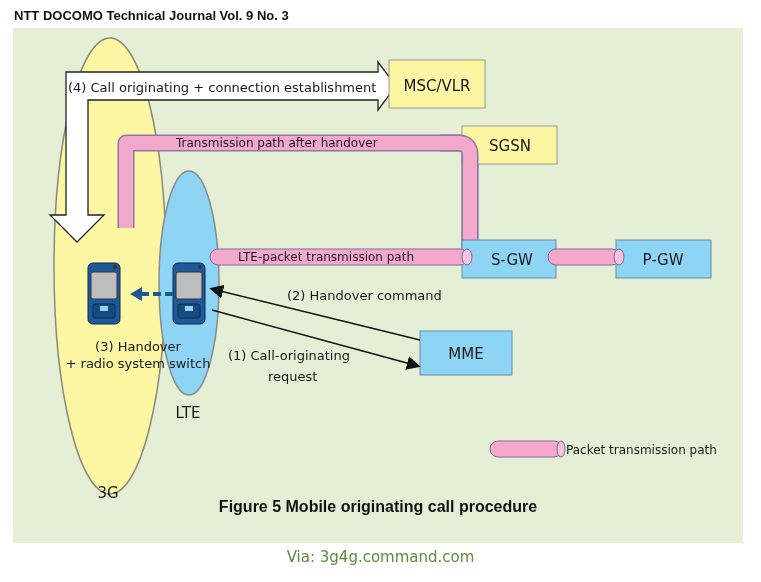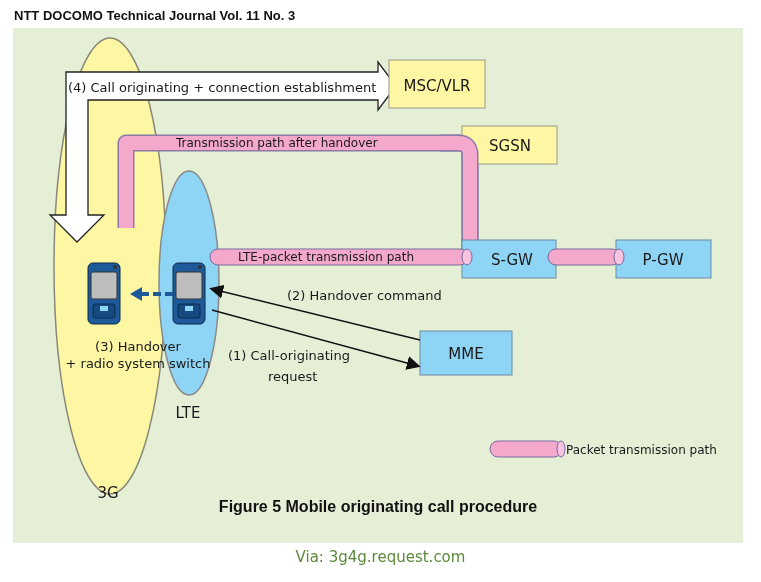--- a/index.html
+++ b/index.html
@@ -7,21 +7,21 @@
   .journal { position:absolute; left:14px; top:8px; font-weight:bold; font-size:13px; color:#111; font-family:"Liberation Sans", sans-serif; }
   .panel { position:absolute; left:13px; top:28px; width:730px; height:515px; background:#e5efd6; }
   svg.diagram { position:absolute; left:0; top:0; }
   .via { position:absolute; left:0; width:761px; top:548px; text-align:center; font-family:"DejaVu Sans", sans-serif; font-size:15px; color:#5a8a3a; }
   .lbl { font-family:"DejaVu Sans", sans-serif; fill:#1a1a1a; }
   .fig { font-family:"Liberation Sans", sans-serif; font-weight:bold; fill:#111; }
 </style>
 </head>
 <body>
 
-<div class="journal">NTT DOCOMO Technical Journal Vol. 11 No. 3</div>
+<div class="journal">NTT DOCOMO Technical Journal Vol. 9 No. 3</div>
 <div class="panel"></div>
 
 <svg class="diagram" width="761" height="582">
   <defs>
     <marker id="arrowhead" markerWidth="10" markerHeight="10" refX="8" refY="5" orient="auto">
       <path d="M0,0 L10,5 L0,10 z" fill="#111"></path>
     </marker>
   </defs>
 
   <ellipse cx="110" cy="266" rx="56" ry="228" fill="#fdf6a3" stroke="#8a8a7a" stroke-width="1.5"></ellipse>
@@ -95,13 +95,13 @@
 
   <g>
     <rect x="490" y="441" width="72" height="16" rx="8" fill="#f4a8cc" stroke="#7a6aa0"></rect>
     <ellipse cx="561" cy="449" rx="4" ry="8" fill="#f6c3e0" stroke="#7a6aa0"></ellipse>
     <text class="lbl" x="566" y="454" font-size="12">Packet transmission path</text>
   </g>
 
   <text class="fig" x="378" y="512" font-size="16" text-anchor="middle">Figure 5  Mobile originating call procedure</text>
 </svg>
 
-<div class="via">Via: 3g4g.request.com</div>
+<div class="via">Via: 3g4g.command.com</div>
 
 </body></html>

